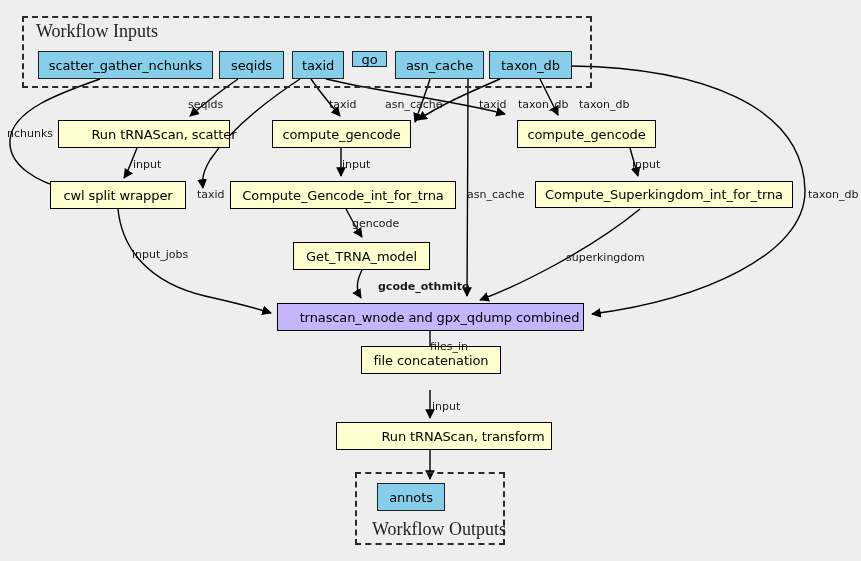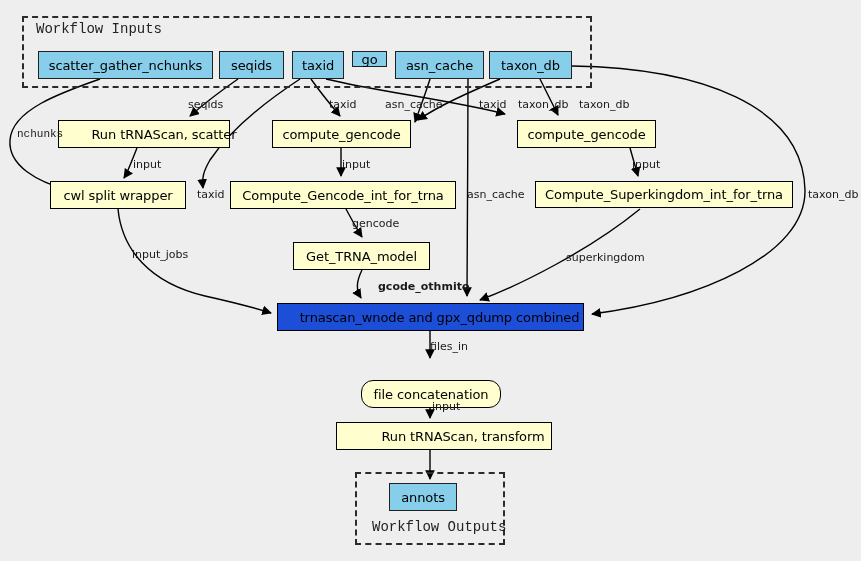--- a/index.html
+++ b/index.html
@@ -36,34 +36,34 @@
   }
   .node-input {
     background: #87CEEB;
     border-color: #222222;
   }
   .node-process {
     background: #FEFECE;
     border-color: #000000;
   }
   .node-highlight {
-    background: #1d4ed8;
+    background: #c4b5fd;
     border-color: #000000;
     padding-left: 18px;
   }
   .cluster {
     position: absolute;
     box-sizing: border-box;
     border: 2px dashed #2b2b2b;
     background: transparent;
   }
   .cluster-label {
     position: absolute;
-    font-family: Liberation Mono, monospace;
-    font-size: 14px;
+    font-family: Liberation Serif, serif;
+    font-size: 18px;
     color: #222222;
     background: transparent;
     white-space: nowrap;
   }
   .edge-label {
     position: absolute;
     font-family: "DejaVu Sans", sans-serif;
     font-size: 11px;
     color: #1a1a1a;
     white-space: nowrap;
@@ -142,26 +142,26 @@
 <div class="gbox node-process" style="left:517px; top:120px; width:139px; height:28px;">compute_gencode</div>
 
 <div class="gbox node-process" style="left:50px; top:181px; width:136px; height:28px;">cwl split wrapper</div>
 <div class="gbox node-process" style="left:230px; top:181px; width:226px; height:28px;">Compute_Gencode_int_for_trna</div>
 <div class="gbox node-process" style="left:535px; top:181px; width:258px; height:27px;">Compute_Superkingdom_int_for_trna</div>
 
 <div class="gbox node-process" style="left:293px; top:242px; width:137px; height:28px;">Get_TRNA_model</div>
 
 <div class="gbox node-highlight" style="left:277px; top:303px; width:307px; height:28px;">trnascan_wnode and gpx_qdump combined</div>
 
-<div class="gbox node-process" style="left:361px; top:380px; width:140px; height:28px;border-radius:12px;">file concatenation</div>
+<div class="gbox node-process" style="left:361px; top:346px; width:140px; height:28px;">file concatenation</div>
 <div class="gbox node-process" style="left:336px; top:422px; width:216px; height:28px;padding-left:38px;">Run tRNAScan, transform</div>
 
-<div class="gbox node-input" style="left:389px; top:483px; width:68px; height:28px;">annots</div>
+<div class="gbox node-input" style="left:377px; top:483px; width:68px; height:28px;">annots</div>
 
-<div class="edge-label" style="left:17px; top:128px;font-family:Liberation Mono, monospace;">nchunks</div>
+<div class="edge-label" style="left:7px; top:128px;">nchunks</div>
 <div class="edge-label" style="left:188px; top:99px;">seqids</div>
 <div class="edge-label" style="left:329px; top:99px;">taxid</div>
 <div class="edge-label" style="left:385px; top:99px;">asn_cache</div>
 <div class="edge-label" style="left:479px; top:99px;">taxid</div>
 <div class="edge-label" style="left:518px; top:99px;">taxon_db</div>
 <div class="edge-label" style="left:579px; top:99px;">taxon_db</div>
 <div class="edge-label" style="left:133px; top:159px;">input</div>
 <div class="edge-label" style="left:342px; top:159px;">input</div>
 <div class="edge-label" style="left:632px; top:159px;">input</div>
 <div class="edge-label" style="left:197px; top:189px;">taxid</div>

